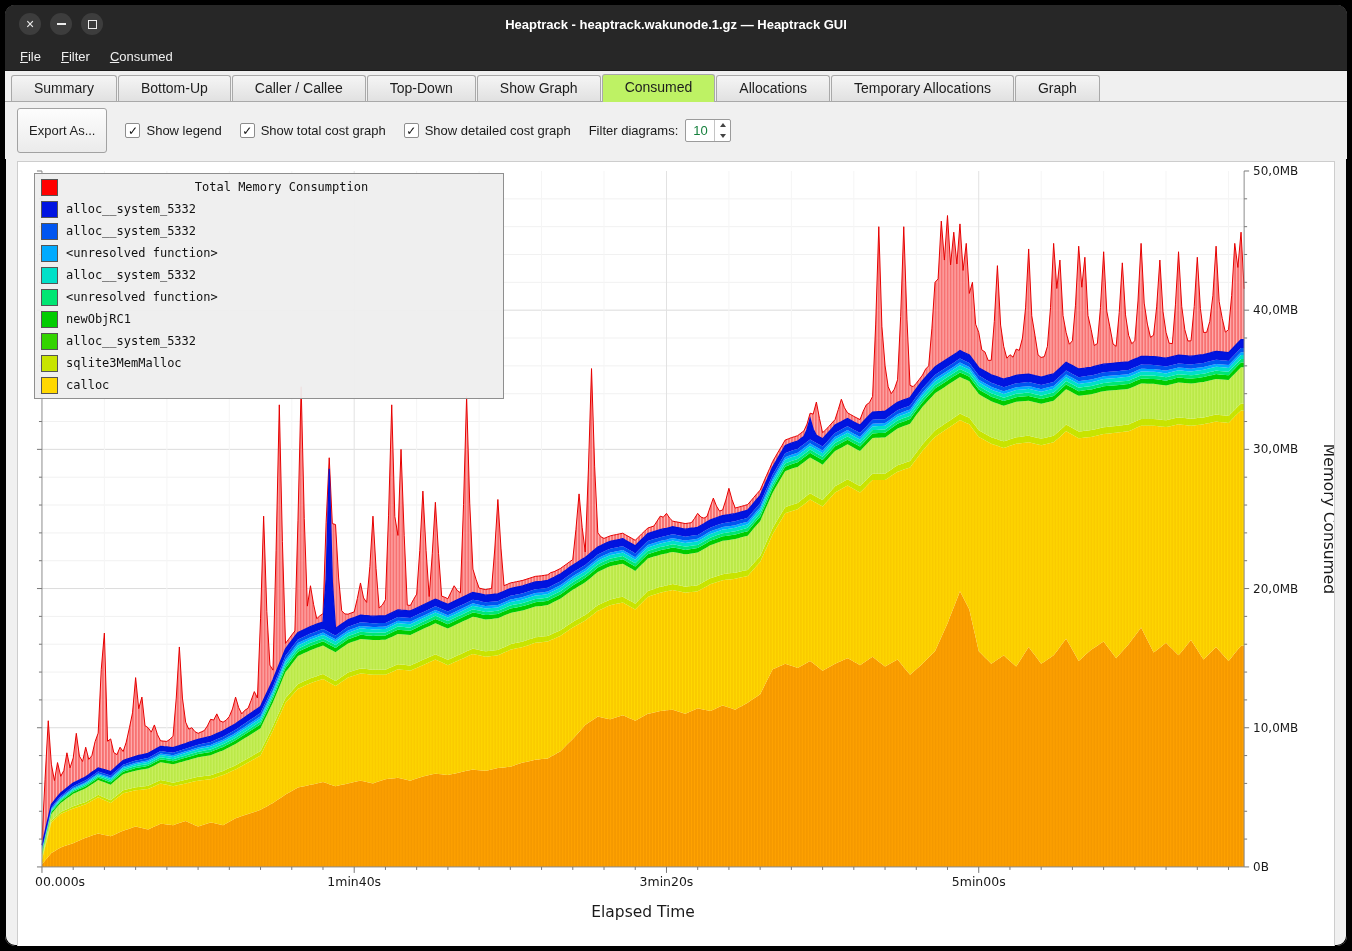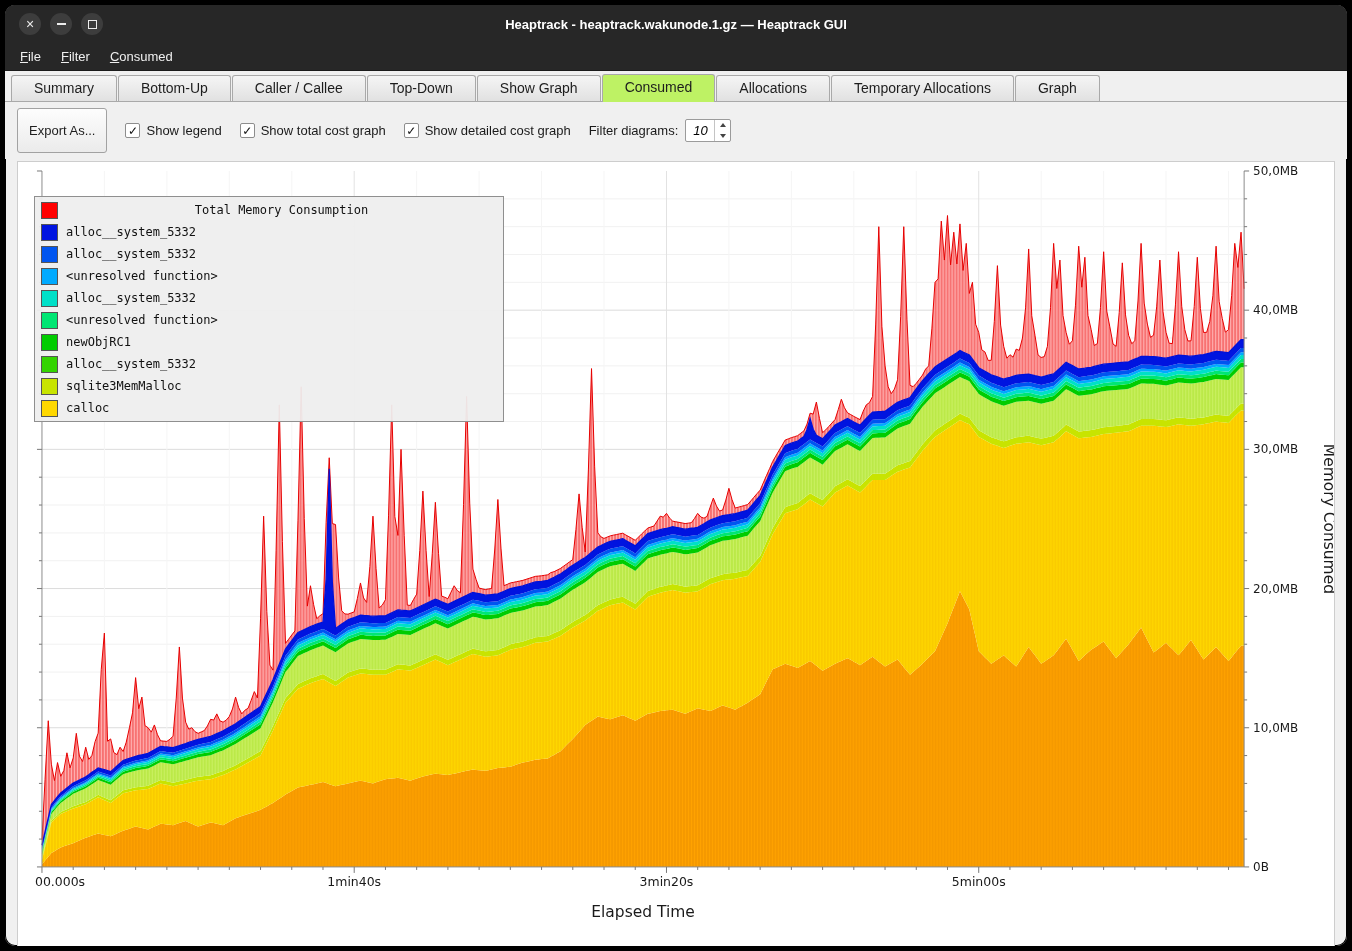--- a/index.html
+++ b/index.html
@@ -28,31 +28,31 @@
   .toolbar{display:flex;align-items:center;gap:18px;padding:6px 12px;flex:0 0 auto;background:#f0f0f0;}
   .btn{font-size:13px;color:#1d1d1d;background:linear-gradient(#fdfdfd,#ebebeb);
        border:1px solid #a2a2a2;border-radius:3px;padding:14px 11px;}
   .check{display:flex;align-items:center;gap:6px;font-size:13px;color:#1a1a1a;}
   .cbox{width:15px;height:15px;background:#fff;border:1px solid #8d8d8d;border-radius:2px;
         display:flex;align-items:center;justify-content:center;font-size:12px;color:#111;
         line-height:1;box-sizing:border-box;}
   .spin{display:flex;align-items:center;gap:7px;font-size:13px;color:#1a1a1a;}
   .spinbox{display:flex;width:46px;height:23px;background:#fff;border:1px solid #9b9b9b;
            border-radius:2px;box-sizing:border-box;}
-  .spinval{flex:1;font-size:13px;padding:3px 0 0 7px;color:#000000;font-style:italic;}
+  .spinval{flex:1;font-size:13px;padding:3px 0 0 7px;color:#15803d;}
   .spinarrows{width:15px;border-left:1px solid #c4c4c4;display:flex;flex-direction:column;}
   .spinarrows>div{flex:1;display:flex;align-items:center;justify-content:center;}
   .tri-up{width:0;height:0;border-left:3.5px solid transparent;border-right:3.5px solid transparent;
           border-bottom:4.5px solid #444;}
   .tri-down{width:0;height:0;border-left:3.5px solid transparent;border-right:3.5px solid transparent;
             border-top:4.5px solid #444;}
   .chartwrap{flex:1;margin:2px 12px 10px 12px;background:#fff;border:1px solid #cdcdcd;position:relative;}
   .chartwrap svg{display:block;width:100%;height:100%;}
   .legend{position:absolute;left:16px;top:11px;width:470px;background:rgba(238,238,238,0.95);
-          border:1px solid #8f8f8f;padding:2px 0;box-sizing:border-box;margin-top:23px;}
+          border:1px solid #8f8f8f;padding:2px 0;box-sizing:border-box;}
   .lrow{display:flex;align-items:center;height:22px;padding:0 6px;
         font-family:"DejaVu Sans Mono",monospace;font-size:12px;color:#111;white-space:pre;}
   .lsw{width:17px;height:17px;border:1px solid #555;margin-right:8px;flex:0 0 auto;box-sizing:border-box;}
   .ltitle{flex:1;text-align:center;}
 </style>
 </head>
 <body>
 
 <div class="window">
   <div class="titlebar">

